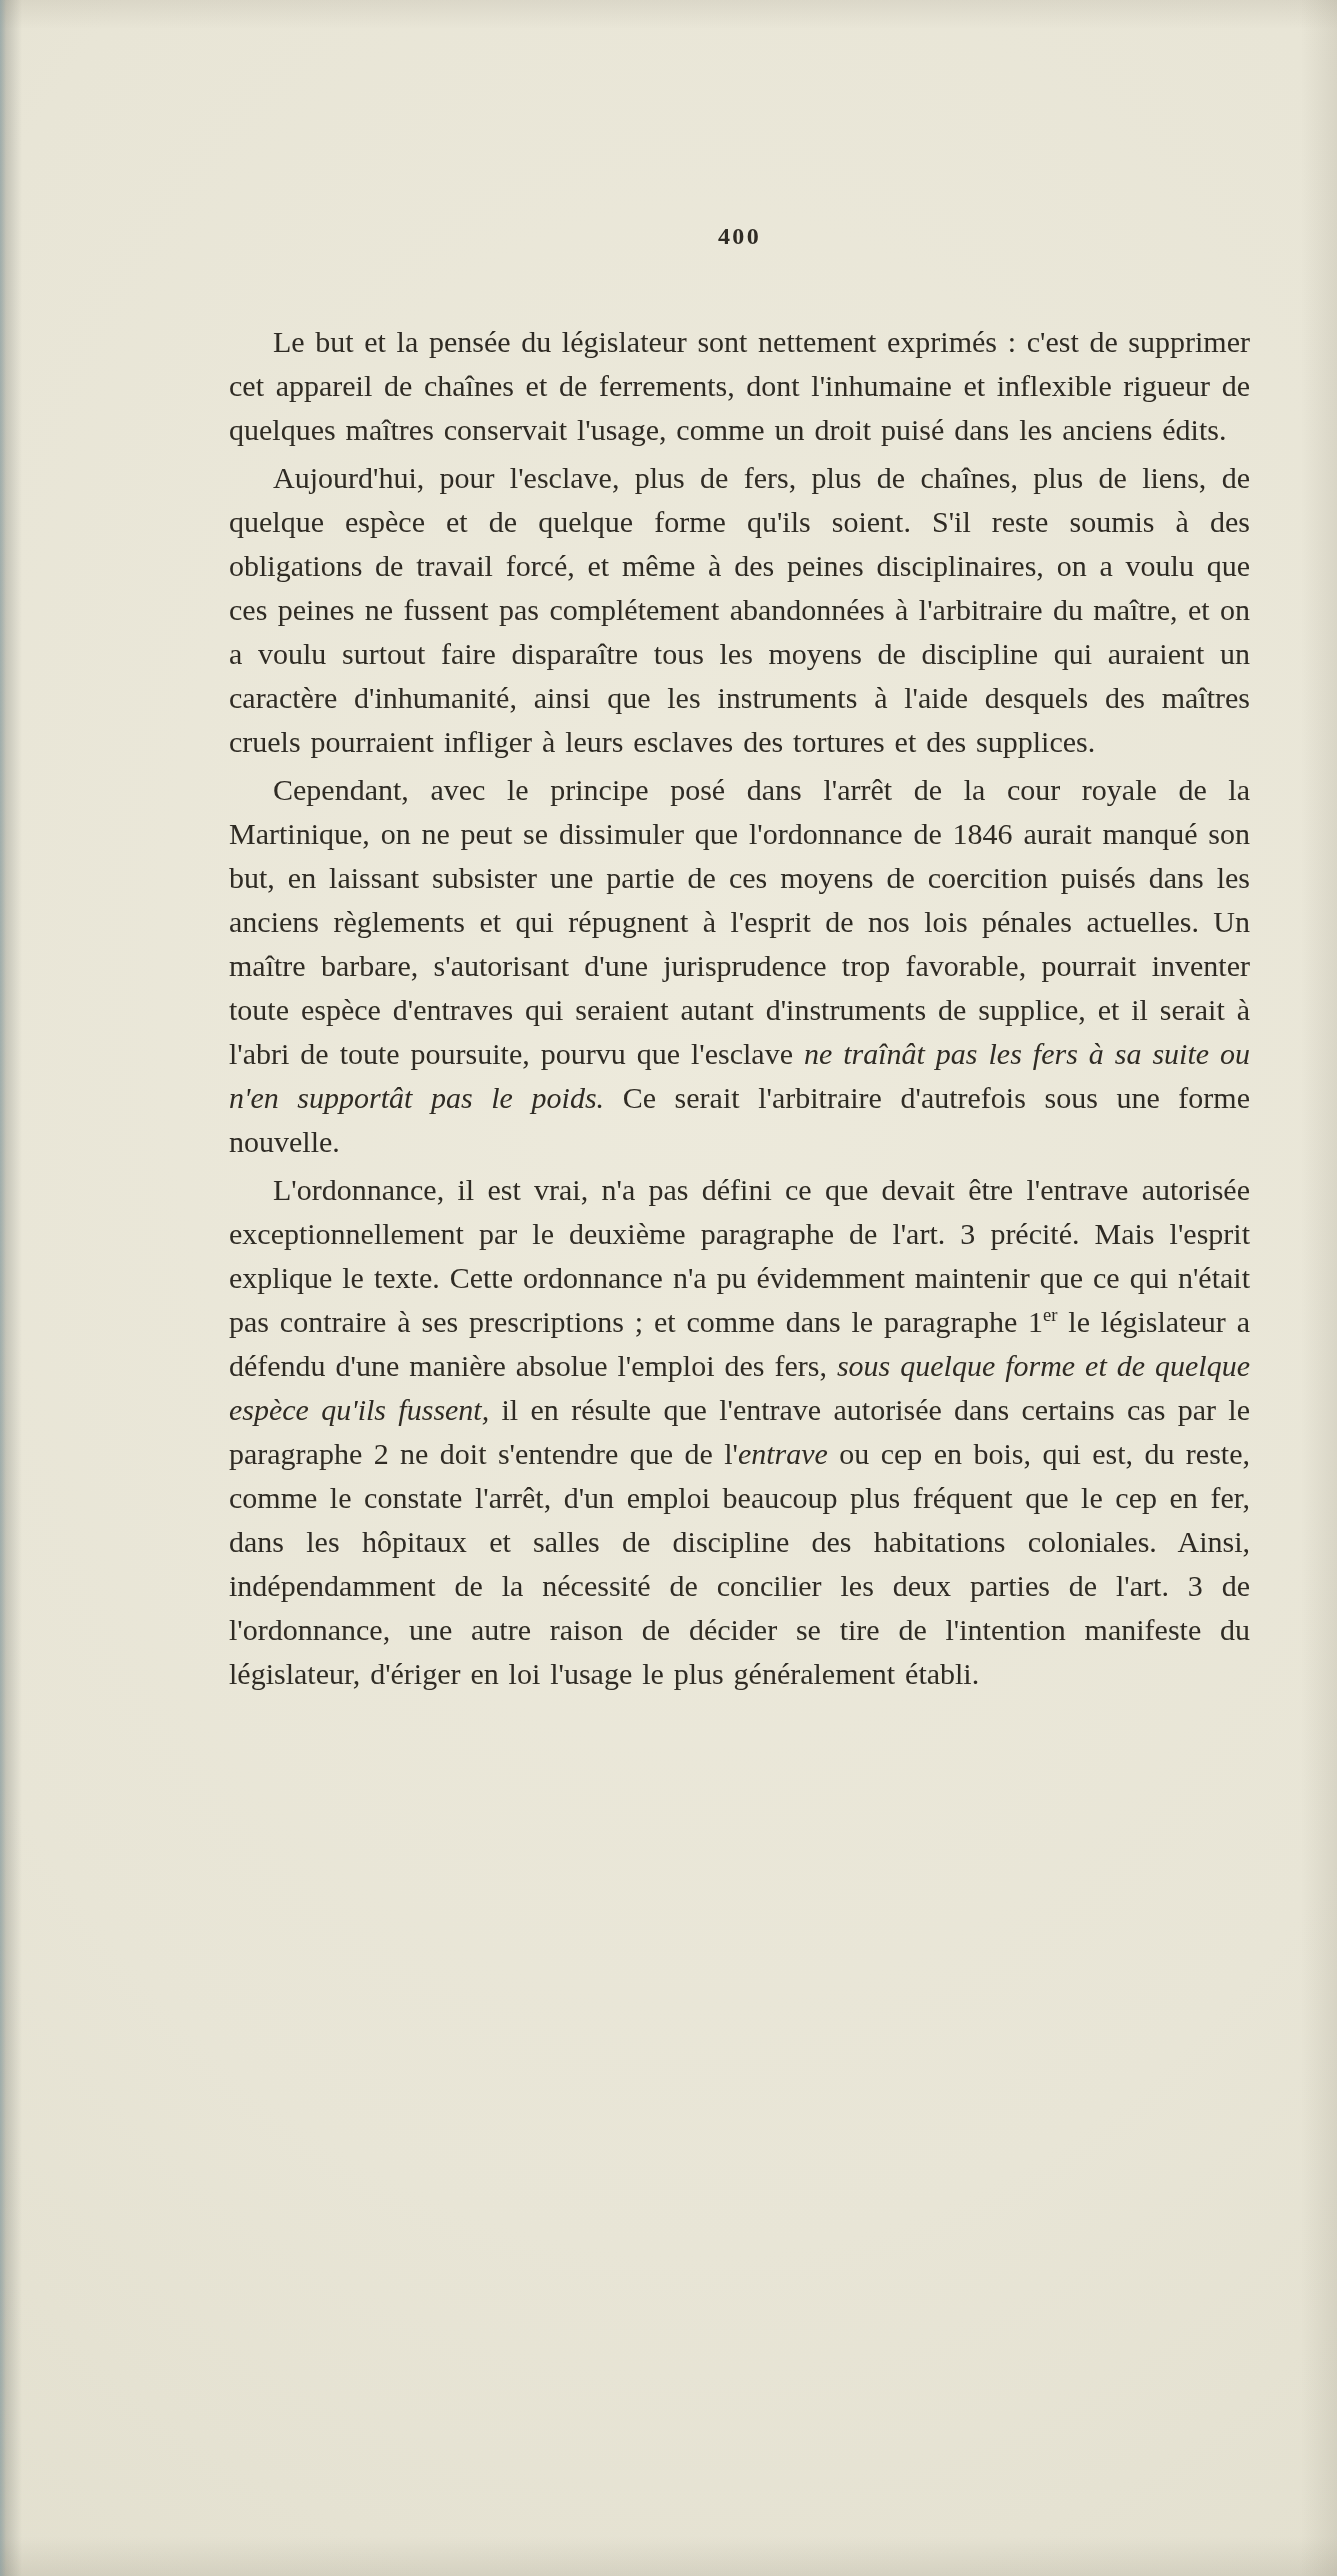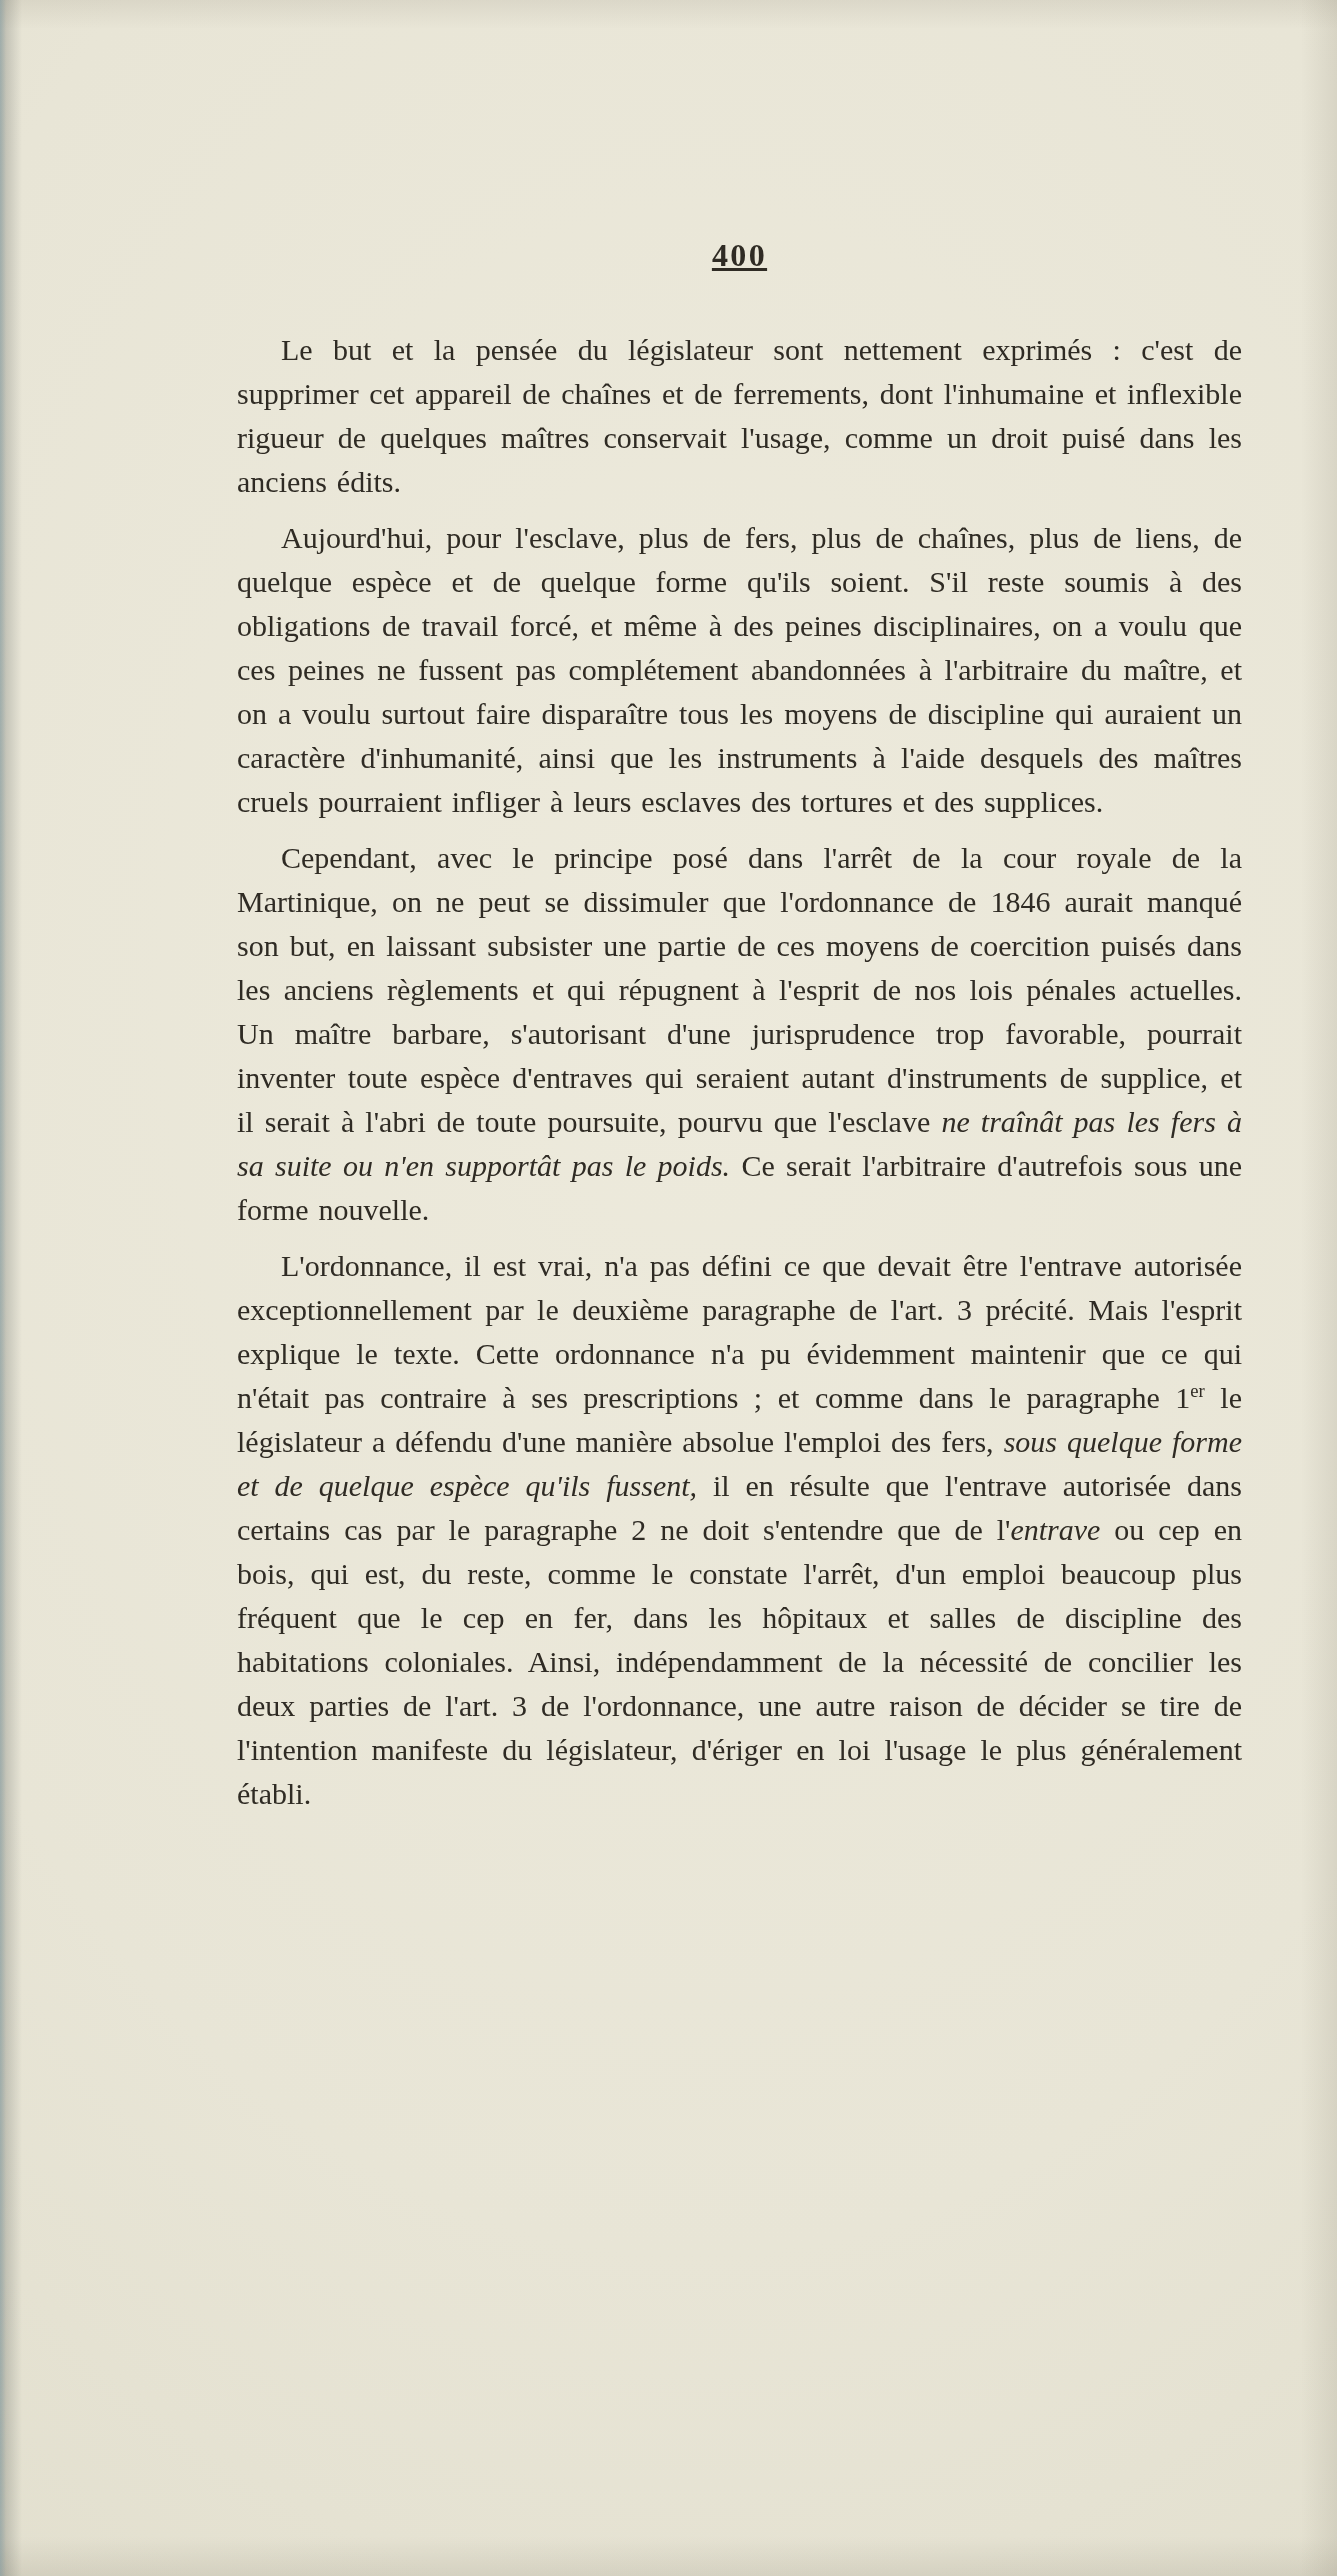--- a/index.html
+++ b/index.html
@@ -30,45 +30,44 @@
     position: absolute;
     left: 0;
     top: 0;
     width: 5.6px;
     height: 100%;
     background: linear-gradient(90deg, rgba(140,165,170,0.55), rgba(140,165,170,0));
     pointer-events: none;
   }
   .page-number {
     position: absolute;
-    top: 237px;
+    top: 223px;
     left: 225px;
     width: 1029px;
     text-align: center;
     font-family: "Liberation Serif", "DejaVu Serif", serif;
     font-weight: bold;
-    font-size: 32px;
+    font-size: 24px;
     letter-spacing: 2.4px;
     color: var(--ink, #2f2b24);
-    text-decoration: underline;
   }
   .text-block {
     position: absolute;
     top: 316px;
     left: 225px;
     width: 1029px;
     font-family: "Liberation Serif", "DejaVu Serif", serif;
     font-size: 30px;
     line-height: 44px;
     word-spacing: 2.4px;
     color: var(--ink, #2f2b24);
     text-align: justify;
   }
   .para {
-    margin: 12px;
+    margin: 4px;
     text-indent: 44px;
   }
   .para em {
     font-style: italic;
   }
   .para sup {
     font-size: 0.62em;
     line-height: 0;
     vertical-align: super;
   }

